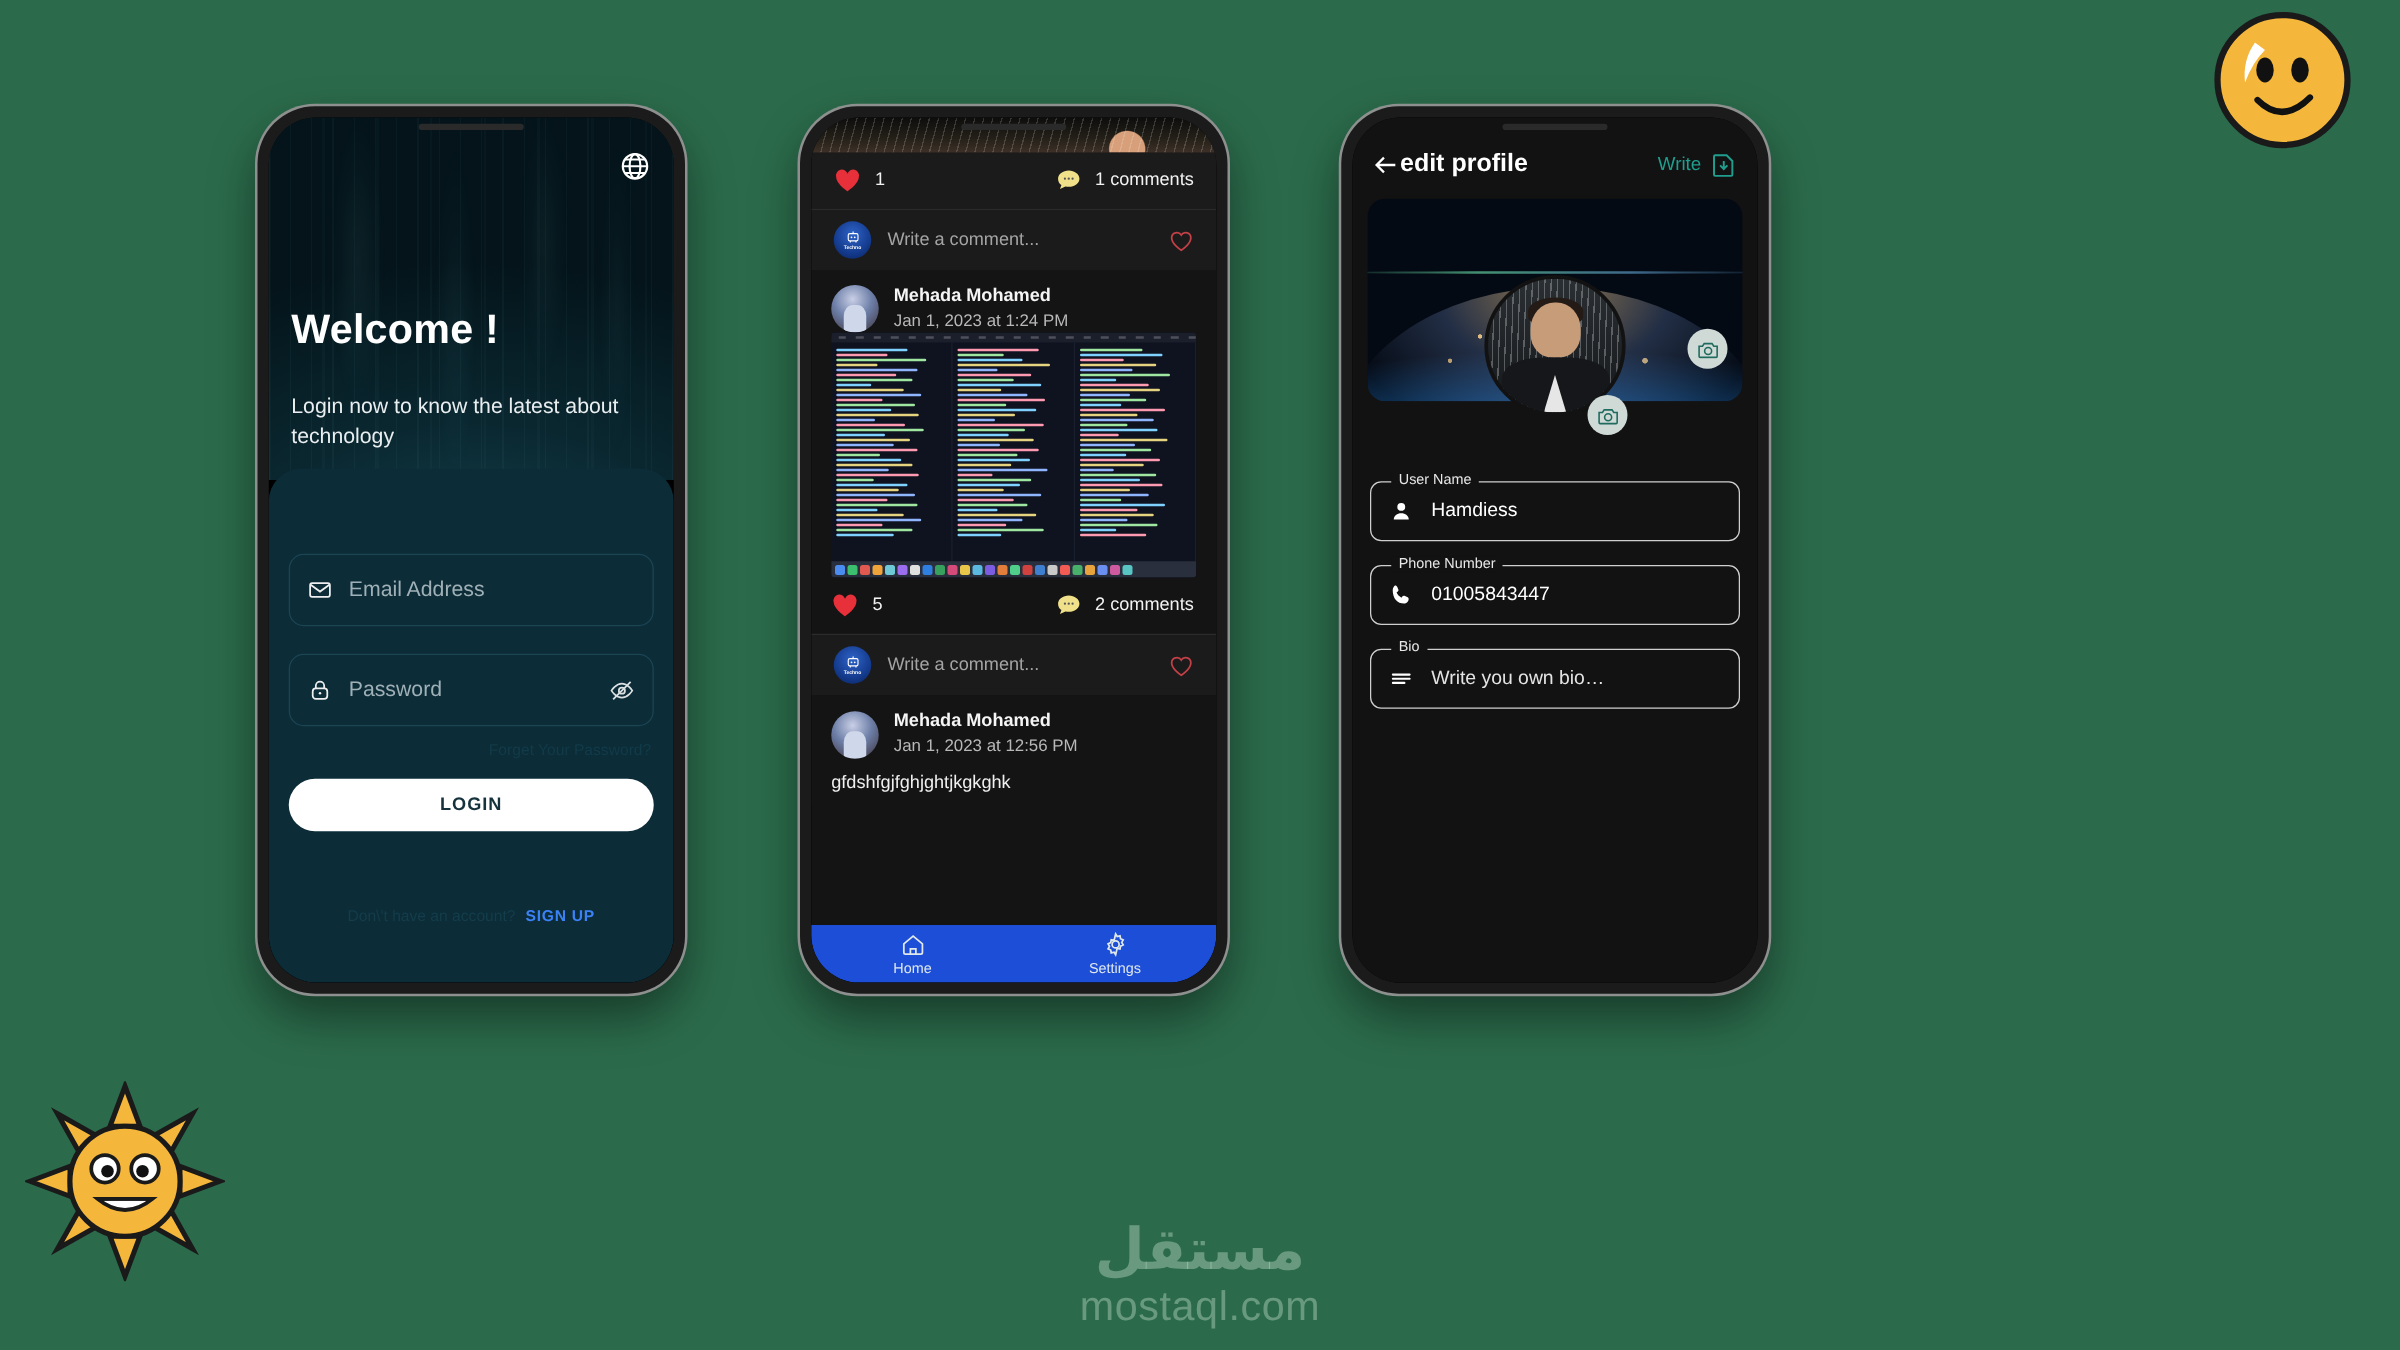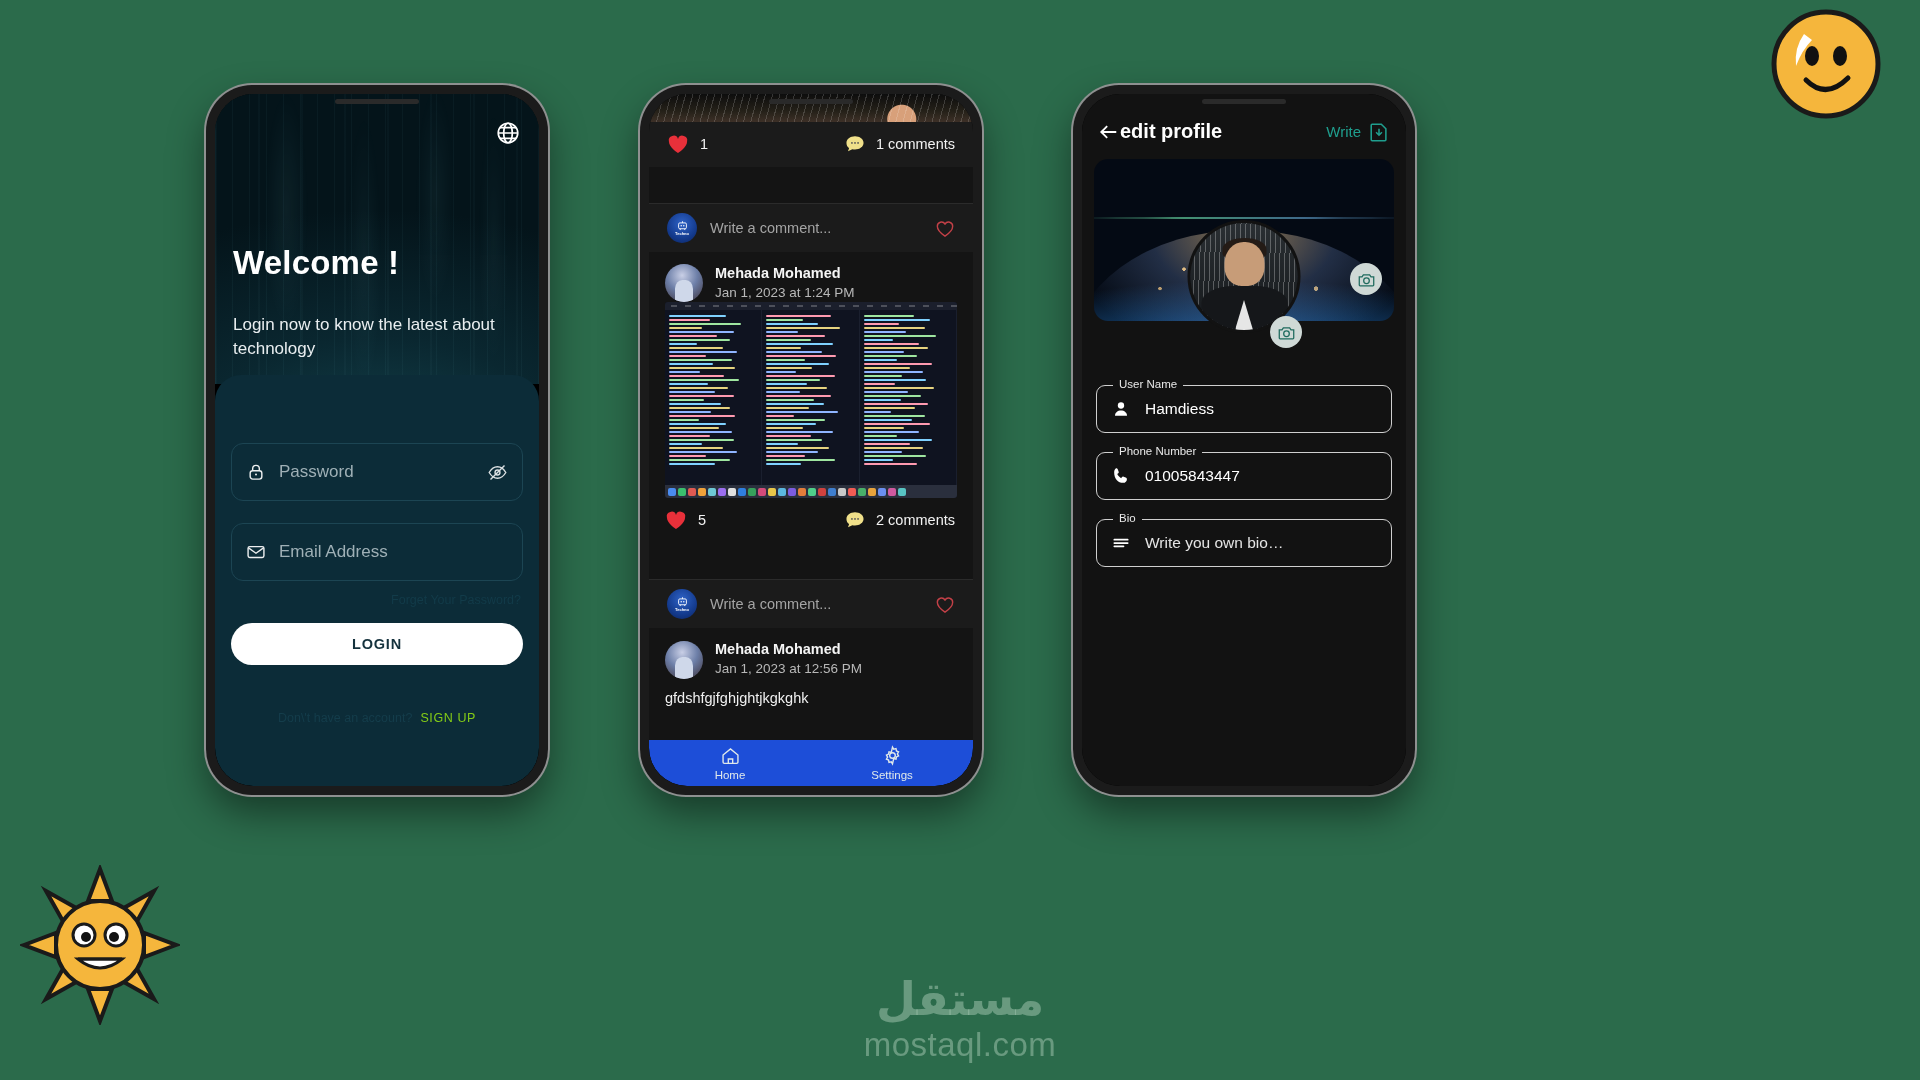--- a/index.html
+++ b/index.html
@@ -100,21 +100,21 @@
     height: 42px; background: #fff; border-radius: 22px;
     display: flex; align-items: center; justify-content: center;
     color: #15323d; font-size: 14.5px; font-weight: 600; letter-spacing: .8px;
     cursor: pointer;
   }
   .signup-row {
     display: flex; justify-content: center; align-items: baseline; gap: 8px;
     margin-top: 46px; font-size: 12.5px;
   }
   .signup-q { color: #143d4b; }
-  .signup-a { color: #84cc16; font-weight: 400; letter-spacing: .6px; cursor: pointer; }
+  .signup-a { color: #3b82f6; font-weight: 700; letter-spacing: .6px; cursor: pointer; margin-top: 15px; }
 
   
   .feed { position: absolute; inset: 0; background: #141414; overflow: hidden; }
   .feed-top-img {
     height: 28px; width: 100%;
     background: linear-gradient(180deg, #0d0d0d 0%, #242018 60%, #3d3027 100%);
     position: relative; overflow: hidden;
   }
   .feed-top-img::after {
     content: ""; position: absolute; inset: 0;
@@ -127,21 +127,20 @@
     padding: 12px 18px 13px; background: #1b1b1b;
   }
   .stat-l, .stat-r { display: flex; align-items: center; gap: 11px; }
   .stat-txt { color: #f2f2f2; font-size: 14.5px; }
   .heart-solid { width: 22px; height: 20px; }
   .bubble { width: 20px; height: 18px; }
   .cmt-bar {
     display: flex; align-items: center; gap: 13px;
     padding: 9px 18px; background: #1b1b1b;
     border-top: 1px solid #2b2b2b;
-    margin-top: 36px;
   }
   .avatar-techno {
     width: 30px; height: 30px; border-radius: 50%; flex: none;
     background: radial-gradient(circle at 50% 35%, #2f63c7 0%, #143b8e 60%, #0b2460 100%);
     display: flex; flex-direction: column; align-items: center; justify-content: center;
     overflow: hidden;
   }
   .avatar-techno .bot { width: 13px; height: 11px; }
   .avatar-techno .lbl { font-size: 4px; color: #fff; font-weight: 700; line-height: 1; margin-top: 1px; }
   .cmt-ph { flex: 1; color: #a4a4a4; font-size: 14.5px; }
@@ -330,38 +329,38 @@
       <div class="hero-txt">
         <div class="welcome">Welcome !</div>
         <div class="subtitle">Login now to know the latest about technology</div>
       </div>
     </div>
 
     <div class="sheet">
 
       <div class="field">
         <svg class="fi" viewBox="0 0 24 24" fill="none" stroke="#ffffff" stroke-width="1.7">
+          <rect x="2.5" y="5.5" width="19" height="13" rx="2"></rect>
+          <path d="M3 7l9 6.5L21 7"></path>
+        </svg>
+        <span class="ftxt">Email Address</span>
+      </div>
+
+      <div class="field">
+        <svg class="fi" viewBox="0 0 24 24" fill="none" stroke="#ffffff" stroke-width="1.7">
           <rect x="5" y="10.5" width="14" height="10" rx="3"></rect>
           <path d="M8 10.5V8a4 4 0 018 0v2.5"></path>
           <circle cx="12" cy="15" r="1.2" fill="#fff" stroke="none"></circle>
         </svg>
         <span class="ftxt">Password</span>
         <svg class="eye" viewBox="0 0 24 24" fill="none" stroke="#ffffff" stroke-width="1.6">
           <path d="M2.5 12s3.8-6.5 9.5-6.5S21.5 12 21.5 12s-3.8 6.5-9.5 6.5S2.5 12 2.5 12z"></path>
           <circle cx="12" cy="12" r="2.8"></circle>
           <path d="M4 20L20 4"></path>
         </svg>
-      </div>
-
-      <div class="field">
-        <svg class="fi" viewBox="0 0 24 24" fill="none" stroke="#ffffff" stroke-width="1.7">
-          <rect x="2.5" y="5.5" width="19" height="13" rx="2"></rect>
-          <path d="M3 7l9 6.5L21 7"></path>
-        </svg>
-        <span class="ftxt">Email Address</span>
       </div>
 
       <div class="forgot">Forget Your Password?</div>
 
       <div class="login-btn">LOGIN</div>
 
       <div class="signup-row">
         <span class="signup-q">Don\'t have an account?</span>
         <span class="signup-a">SIGN UP</span>
       </div>

